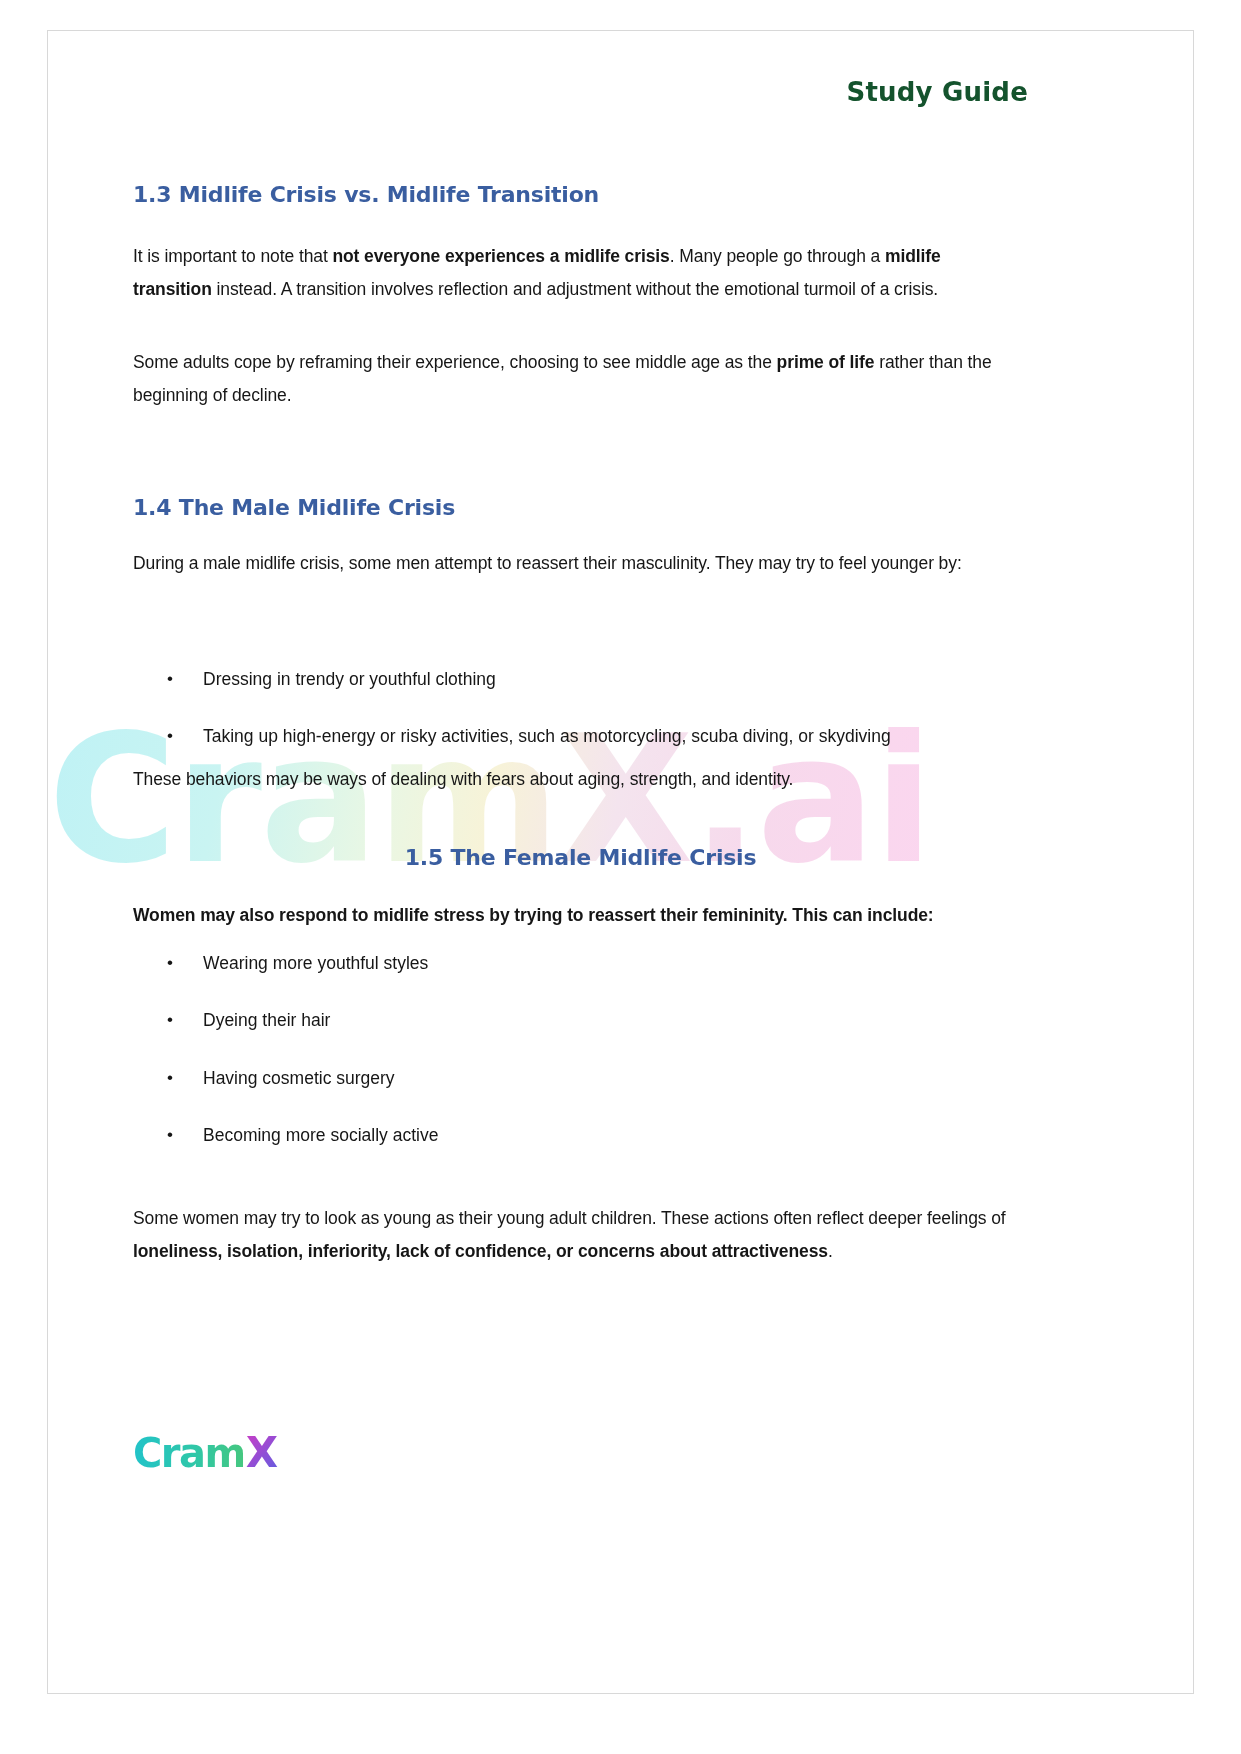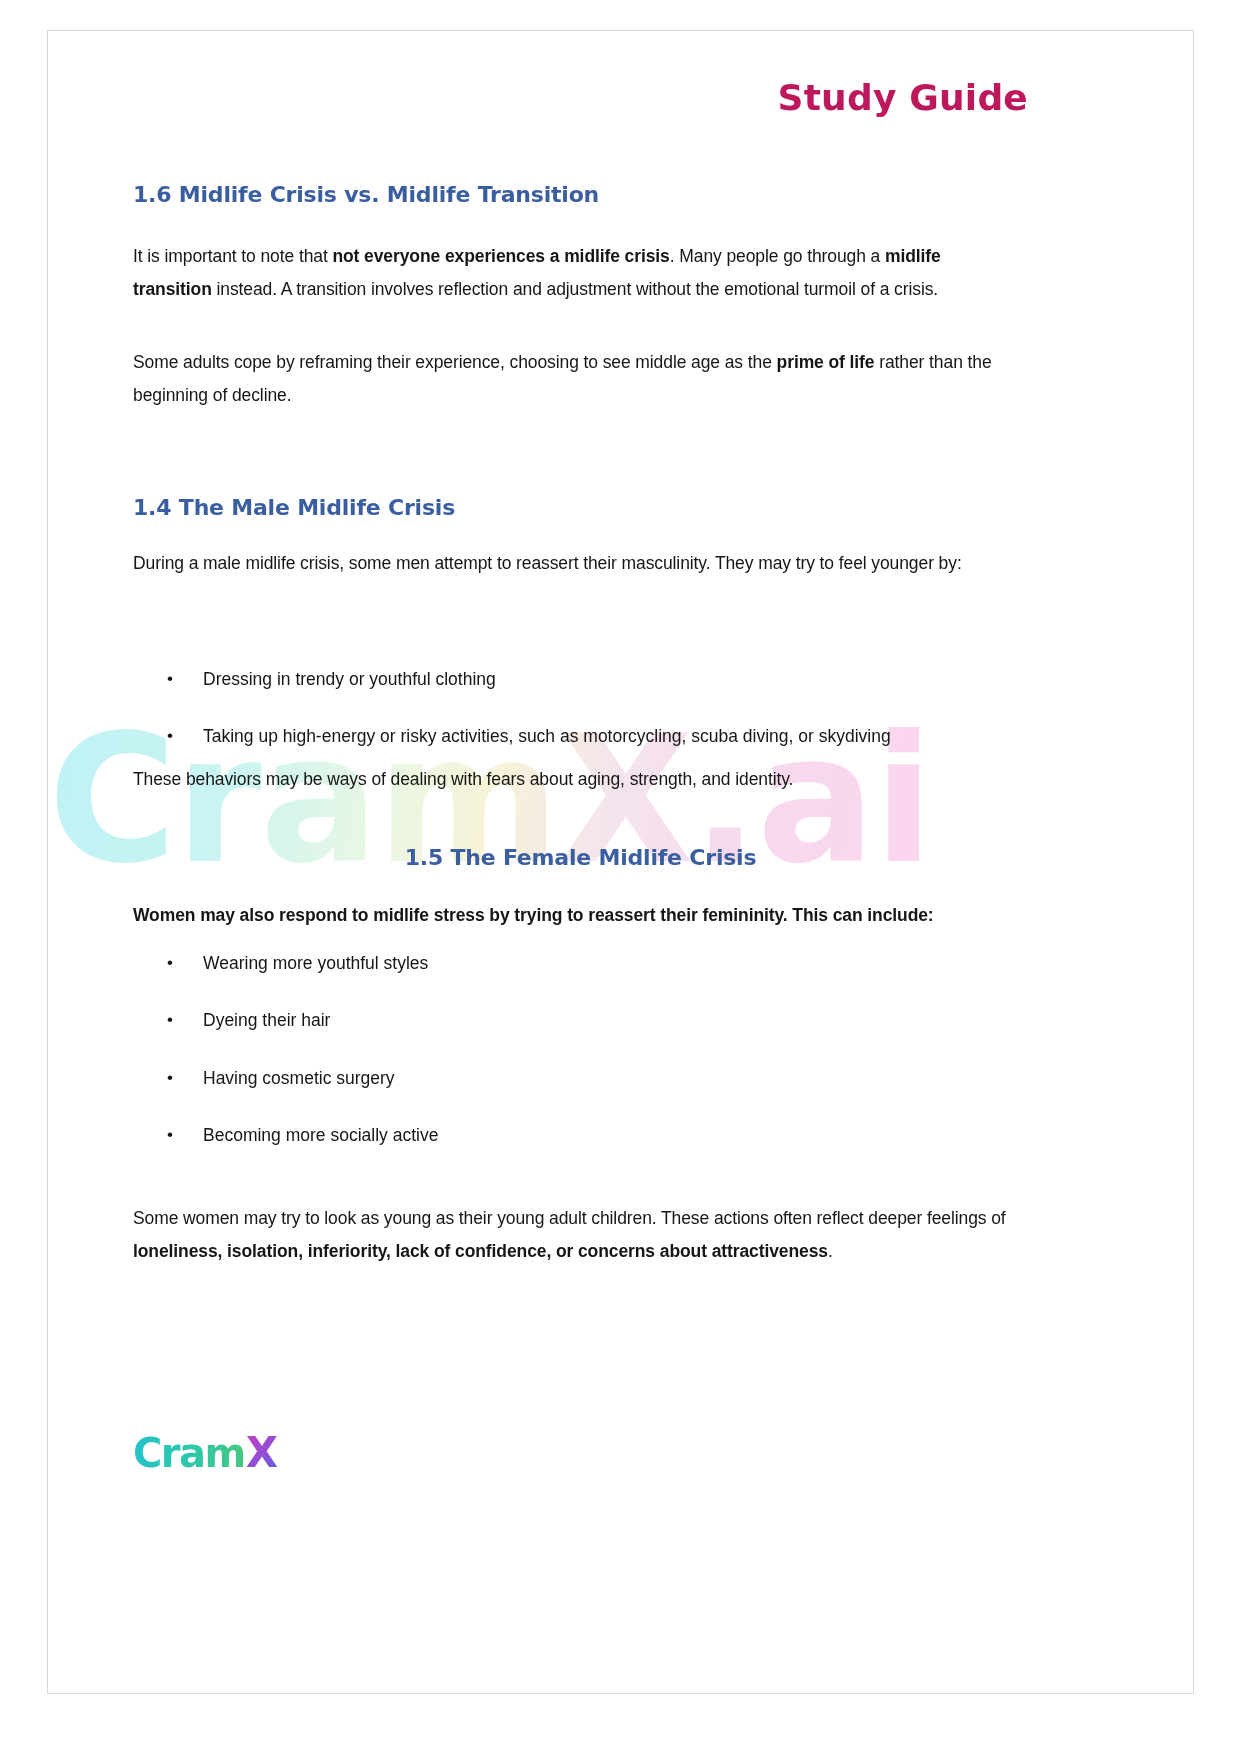--- a/index.html
+++ b/index.html
@@ -63,23 +63,23 @@
   
   .doc-header {
     position: absolute;
     left: 85px;
     top: 46px;
     width: 895px;
     text-align: right;
   }
   .doc-header .title {
     font-family: "DejaVu Sans", sans-serif;
-    font-size: 36px;
-    font-weight: bold;
-    color: #be185d;
+    font-size: 26px;
+    font-weight: bold;
+    color: #14532d;
     letter-spacing: 0.2px;
   }
 
   
   .layer {
     position: relative;
     z-index: 2;
   }
 
   h2.section-heading {
@@ -178,21 +178,21 @@
     <span class="watermark-text">CramX.ai</span>
   </div>
 
   <div class="doc-header">
     <div class="title">Study Guide</div>
   </div>
 
   <div class="content">
 
     <div class="blk-h13 layer">
-      <h2 class="section-heading">1.6 Midlife Crisis vs. Midlife Transition</h2>
+      <h2 class="section-heading">1.3 Midlife Crisis vs. Midlife Transition</h2>
     </div>
 
     <div class="blk-p1 layer">
       <p class="para"><span>It is important to note that </span><b>not everyone experiences a midlife crisis</b><span>. Many people go through a </span><b>midlife transition</b><span> instead. A transition involves reflection and adjustment without the emotional turmoil of a crisis.</span></p>
     </div>
 
     <div class="blk-p2 layer">
       <p class="para"><span>Some adults cope by reframing their experience, choosing to see middle age as the </span><b>prime of life</b><span> rather than the beginning of decline.</span></p>
     </div>
 

